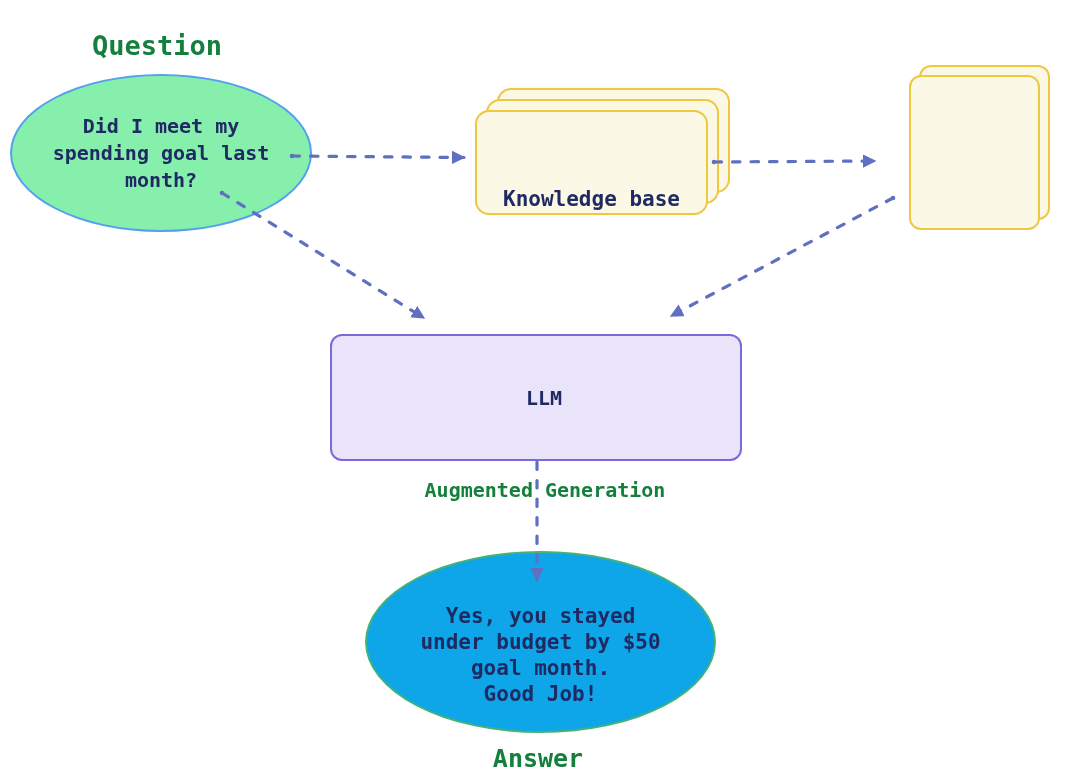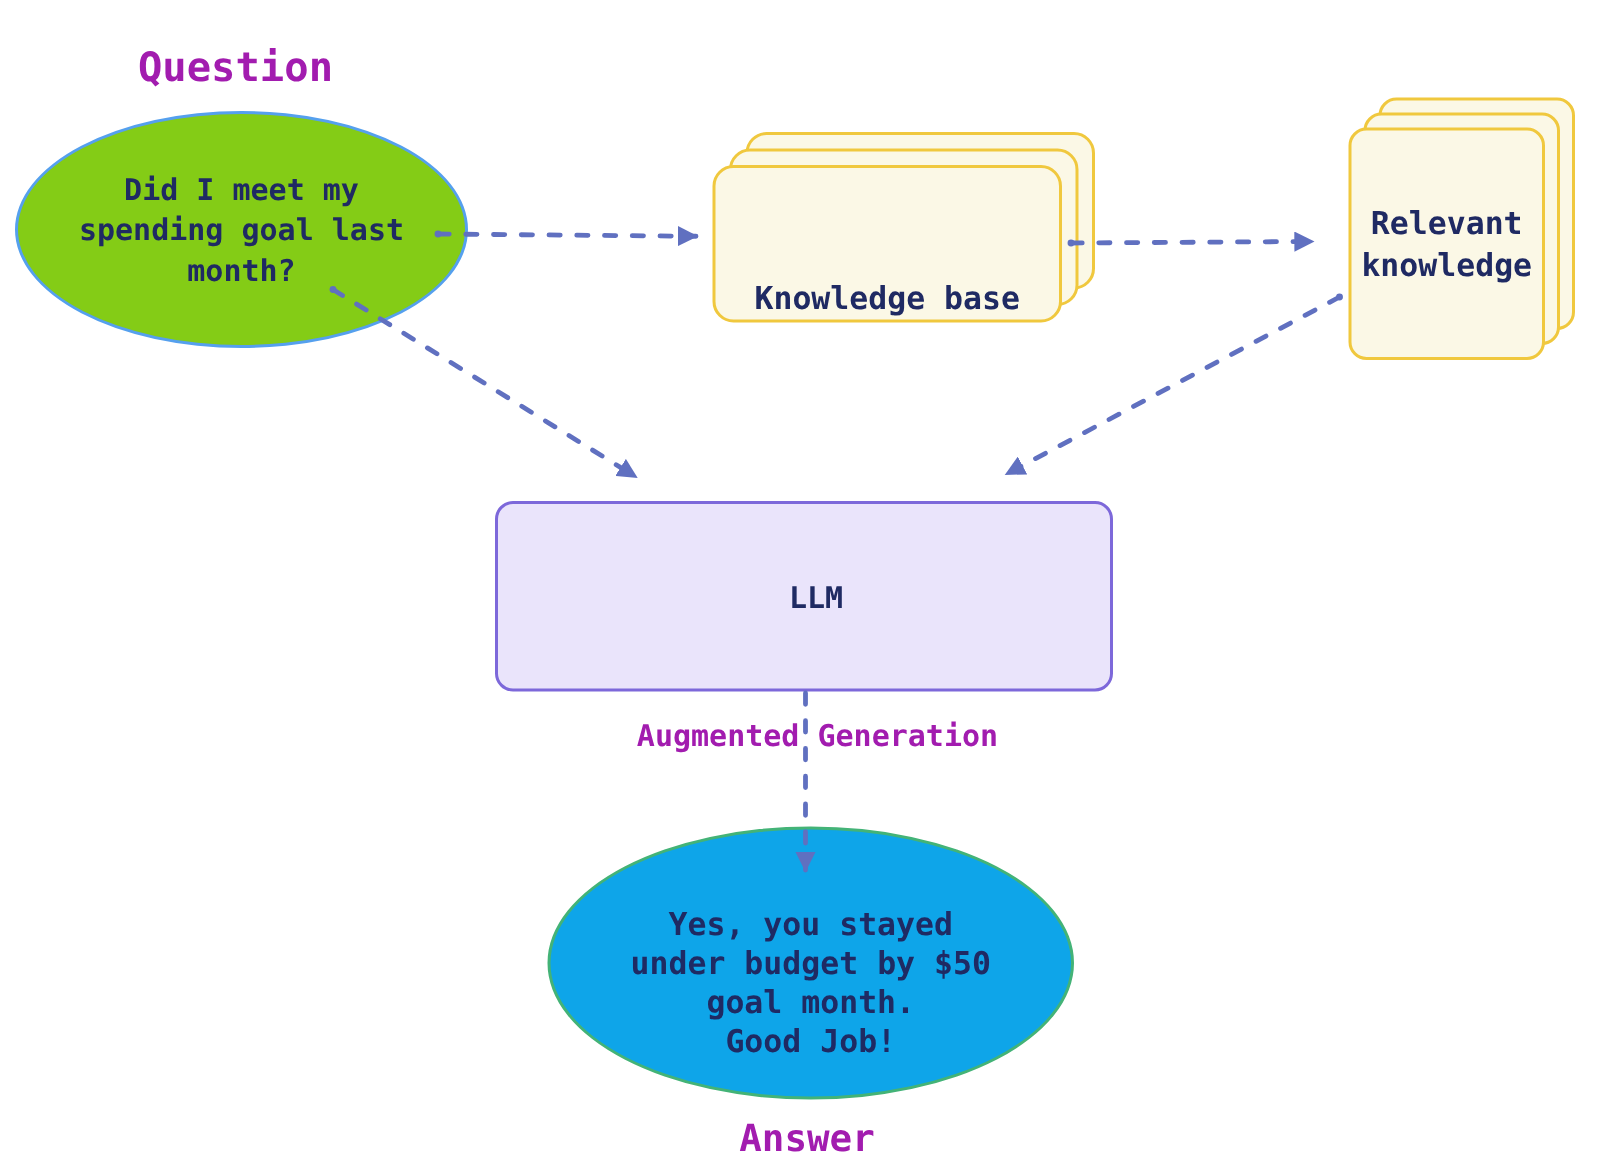--- a/index.html
+++ b/index.html
@@ -9,38 +9,38 @@
     height: 783px;
     background: #ffffff;
     overflow: hidden;
     font-family: "DejaVu Sans Mono", "Liberation Mono", monospace;
     font-weight: bold;
     color: #1f2a63;
   }
   .label {
     position: absolute;
     text-align: center;
-    color: #a21caf;
+    color: #15803d;
     white-space: nowrap;
   }
   .question-label { left: 57px; top: 30px; width: 200px; font-size: 27px; }
   .ag-label      { left: 384px; top: 478px; width: 322px; font-size: 20px; }
   .answer-label  { left: 438px; top: 744px; width: 200px; font-size: 25px; }
 
   .ellipse {
     position: absolute;
     border-radius: 50%;
     display: flex;
     align-items: center;
     justify-content: center;
     text-align: center;
   }
   .question-bubble {
     left: 10px; top: 74px; width: 298px; height: 154px;
-    background: #84cc16;
+    background: #86efac;
     border: 2px solid #55a0ee;
     font-size: 20px; line-height: 27px;
   }
   .answer-bubble {
     left: 365px; top: 551px; width: 347px; height: 178px;
     background: #0ea5e9;
     border: 2px solid #43b377;
     font-size: 21px; line-height: 26px;
   }
   .answer-bubble .bubble-text { padding-top: 26px; }
@@ -113,26 +113,20 @@
   </div>
 
   <div class="card kb-card kb-card-back"></div>
   <div class="card kb-card kb-card-middle"></div>
   <div class="card kb-card kb-card-front">
     <span>Knowledge base</span>
   </div>
 
   <div class="card rk-card rk-card-back"></div>
   <div class="card rk-card rk-card-middle"></div>
-  <div class="card rk-card rk-card-front">
-    <div>
-      <div>Relevant</div>
-      <div>knowledge</div>
-    </div>
-  </div>
 
   <div class="llm-box">
     <span>LLM</span>
   </div>
 
   <div class="label ag-label">Augmented Generation</div>
 
   <div class="ellipse answer-bubble">
     <div class="bubble-text">
       <div>Yes, you stayed</div>

